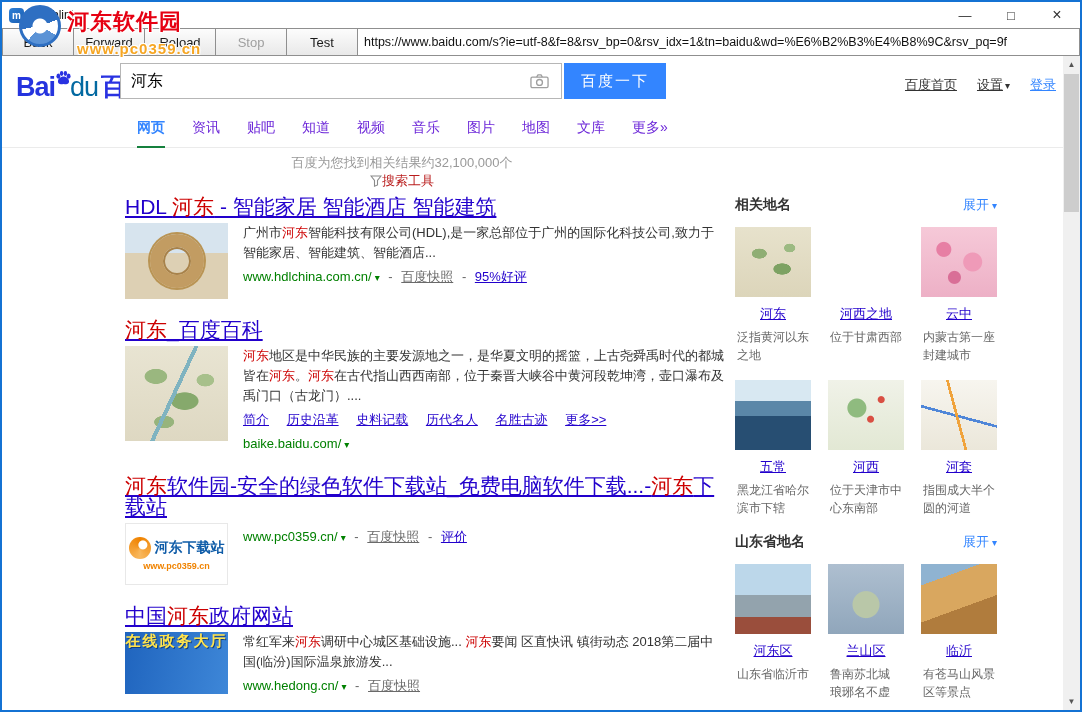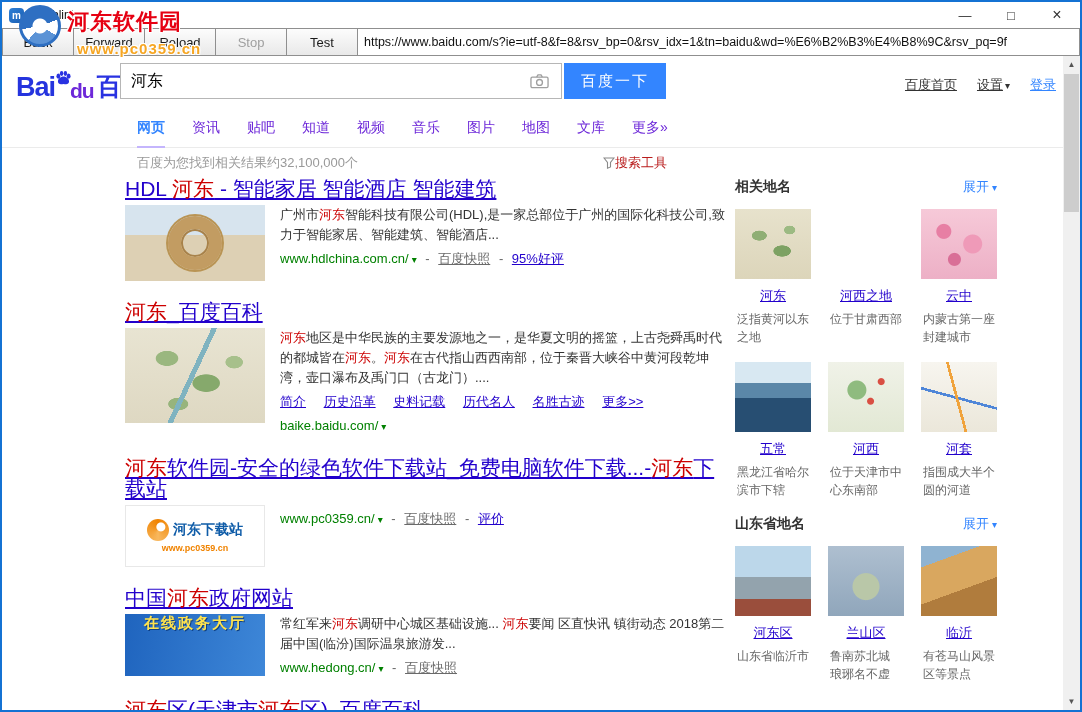--- a/index.html
+++ b/index.html
@@ -60,60 +60,60 @@
   }
 
   
   .page { position:relative; height:654px; background:#fff; overflow:hidden; }
 
   
   .bd-header { position:relative; height:54px; }
   .logo { position:absolute; left:14px; top:10px; display:flex; align-items:flex-end; white-space:nowrap; }
   .logo-bai { font-size:27px; font-weight:bold; color:#2534de; letter-spacing:-1px; }
   .paw { position:relative; top:3px; margin:0 -3px 14px -1px; }
-  .logo-du { font-size:21px; font-weight:bold; color:#6d28d9; letter-spacing:-1px; }
+  .logo-du { font-size:27px; font-weight:normal; color:#0369a1; letter-spacing:-1px; }
   .logo-cn { font-size:25px; font-weight:bold; color:#2932e1; margin-left:3px; }
   .search-wrap { position:absolute; left:118px; top:7px; display:flex; align-items:center; }
   .search-input {
     width:442px; height:36px; border:1px solid #b6b6b6; padding:0 34px 0 10px;
     font-size:16px; color:#000; outline:none; font-family:"Liberation Sans","DejaVu Sans",sans-serif;
   }
   .camera { position:absolute; left:410px; top:10px; cursor:pointer; }
   .search-btn {
     width:102px; height:36px; margin-left:2px; border:none; background:#3385ff;
     color:#fff; font-size:15px; letter-spacing:2px; cursor:pointer;
     font-family:"Liberation Sans","DejaVu Sans",sans-serif;
   }
   .header-links { position:absolute; right:24px; top:20px; display:flex; gap:20px; font-size:13px; white-space:nowrap; }
   .header-links a { color:#333; text-decoration:underline; cursor:pointer; }
   .header-links a.login { color:#3385ff; }
   .hdr-caret { font-size:10px; margin-left:2px; text-decoration:none; display:inline-block; }
 
   
   .tabs-row { display:flex; padding:9px 0 0 135px; border-bottom:1px solid #ebebeb; }
   .tab { margin-right:27px; padding-bottom:9px; font-size:14px; color:#6d28d9; cursor:pointer; white-space:nowrap; }
-  .tab.active { color:#3385ff; font-weight:bold; border-bottom:2px solid #c4b5fd; margin-bottom:-1px; }
-
-  
-  .stats-row { margin:6px 0 6px 135px; width:530px; display:flex; justify-content:space-between; align-items:center; }
+  .tab.active { color:#3385ff; font-weight:bold; border-bottom:2px solid #15803d; margin-bottom:-1px; }
+
+  
+  .stats-row { margin:6px 0 6px 135px; width:530px; display:flex; justify-content:space-between; align-items:center;flex-direction:column; }
   .stats-text { font-size:13px; color:#999; }
   .tools { font-size:13px; color:#b91c1c; display:flex; align-items:center; cursor:pointer; }
 
   
   .main { display:flex; align-items:flex-start; }
   .results { margin-left:123px; width:600px; flex-shrink:0; }
   .sidebar { margin-left:10px; width:262px; flex-shrink:0; }
 
   
   .result { margin-bottom:20px; }
   .r-title { font-size:21px; font-weight:normal; line-height:21px; margin-bottom:6px; }
   .r-title a { color:#2200cc; text-decoration:underline; cursor:pointer; }
   .hl { color:#cc0000; }
   .r-body { display:flex; }
-  .thumb { width:140px; margin-right:15px; flex-shrink:0; position:relative; overflow:hidden; }
+  .thumb { width:103px; margin-right:15px; flex-shrink:0; position:relative; overflow:hidden; }
   .r-right { flex:1; }
   .r-abs { font-size:13px; color:#333; line-height:20px; }
   .sublinks { margin-top:4px; font-size:13px; line-height:20px; }
   .sublinks a { color:#2200cc; text-decoration:underline; margin-right:14px; cursor:pointer; }
   .r-url { margin-top:4px; font-size:13px; line-height:20px; white-space:nowrap; }
   .g-url { color:#008000; }
   .g-caret { color:#008000; font-size:10px; margin-left:3px; cursor:pointer; }
   .dash { color:#666; margin:0 5px; }
   .snap { color:#6a6a6a; text-decoration:underline; cursor:pointer; }
   .rate { color:#2200cc; text-decoration:underline; cursor:pointer; }

